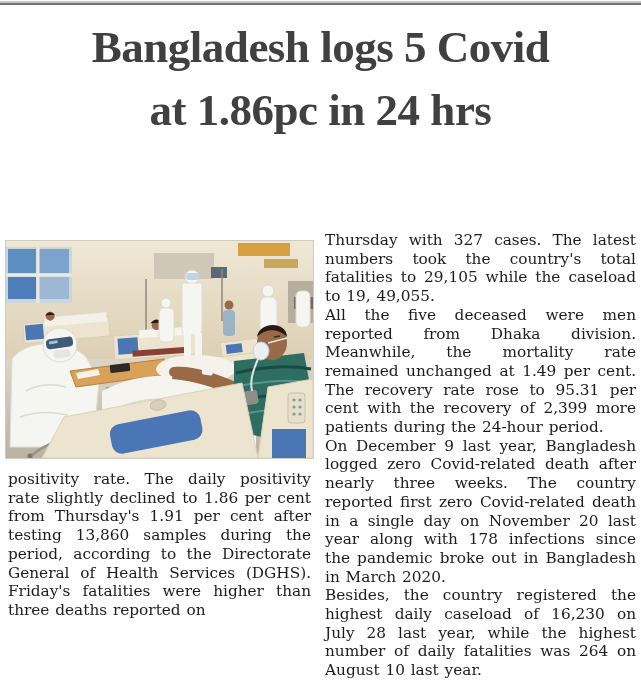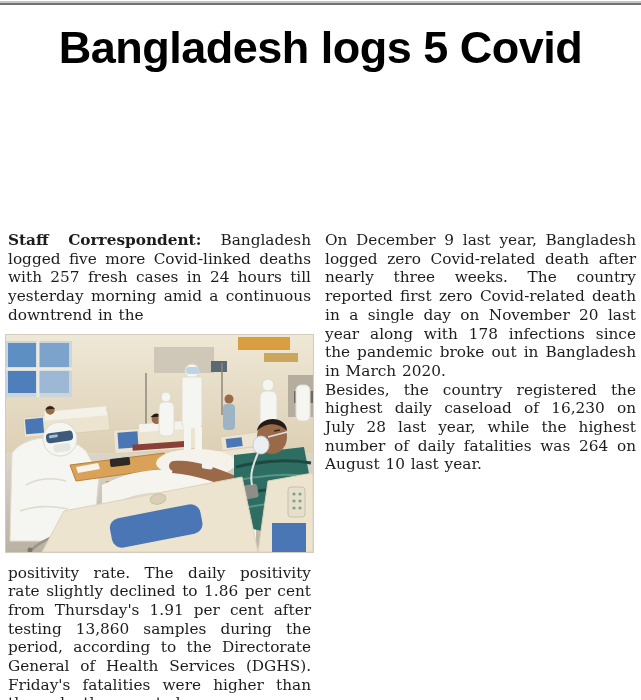--- a/index.html
+++ b/index.html
@@ -17,26 +17,26 @@
     top: 1px; left: 0;
     width: 100%; height: 4px;
     background: linear-gradient(#c6c6c6 0 2px, #747474 2px 4px);
   }
   .headline {
     position: absolute;
     top: 16px; left: 0;
     width: 100%;
     margin: 0;
     text-align: center;
-    font-family: Liberation Sans, sans-serif;
+    font-family: Liberation Serif, serif;
     font-weight: 700;
     font-size: 45px;
     line-height: 63px;
     letter-spacing: -0.5px;
-    color: #000000;
+    color: #404040;
   }
   .headline .hl-line { display: block; }
   .col {
     position: absolute;
     top: 231px;
     text-align: justify;
     font-size: 15.3px;
     line-height: 18.7px;
     word-spacing: 1px;
   }
@@ -55,24 +55,24 @@
 </style>
 </head>
 <body>
 
 <div class="page">
 
   <div class="top-rule"></div>
 
   <h1 class="headline">
     <span class="hl-line">Bangladesh logs 5 Covid</span>
+    <span class="hl-line">at 1.86pc in 24 hrs</span>
   </h1>
 
   <div class="col col-left">
-    <p><span class="byline">Staff Correspondent:</span> <span>Bangladesh logged five more Covid-linked deaths with 257 fresh cases in 24 hours till yesterday morning amid a continuous downtrend in the</span></p>
 
     <figure class="photo">
       <svg viewBox="0 0 307 217" preserveAspectRatio="none">
         <defs>
           <linearGradient id="wallGrad" x1="0" y1="0" x2="0" y2="1">
             <stop offset="0" stop-color="#efe8d6"></stop>
               <stop offset="1" stop-color="#dccfb4"></stop>
           </linearGradient>
           <linearGradient id="floorGrad" x1="0" y1="0" x2="0" y2="1">
             <stop offset="0" stop-color="#dcd6c9"></stop>
@@ -216,17 +216,19 @@
             <circle cx="294" cy="173" r="1.6" fill="#7fa08a"></circle>
           <rect x="266" y="188" width="34" height="29" style="fill:var(--photo-bed-blue)"></rect>
         </g>
       </svg>
     </figure>
 
     <p>positivity rate. The daily positivity rate slightly declined to 1.86 per cent from Thursday's 1.91 per cent after testing 13,860 samples during the period, according to the Directorate General of Health Services (DGHS). Friday's fatalities were higher than three deaths reported on</p>
   </div>
 
   <div class="col col-right">
+    <p>Thursday with 327 cases. The latest numbers took the country's total fatalities to 29,105 while the caseload to 19, 49,055.</p>
+    <p>All the five deceased were men reported from Dhaka division. Meanwhile, the mortality rate remained unchanged at 1.49 per cent. The recovery rate rose to 95.31 per cent with the recovery of 2,399 more patients during the 24-hour period.</p>
     <p>On December 9 last year, Bangladesh logged zero Covid-related death after nearly three weeks. The country reported first zero Covid-related death in a single day on November 20 last year along with 178 infections since the pandemic broke out in Bangladesh in March 2020.</p>
     <p>Besides, the country registered the highest daily caseload of 16,230 on July 28 last year, while the highest number of daily fatalities was 264 on August 10 last year.</p>
   </div>
 
 </div>
 
 </body></html>

